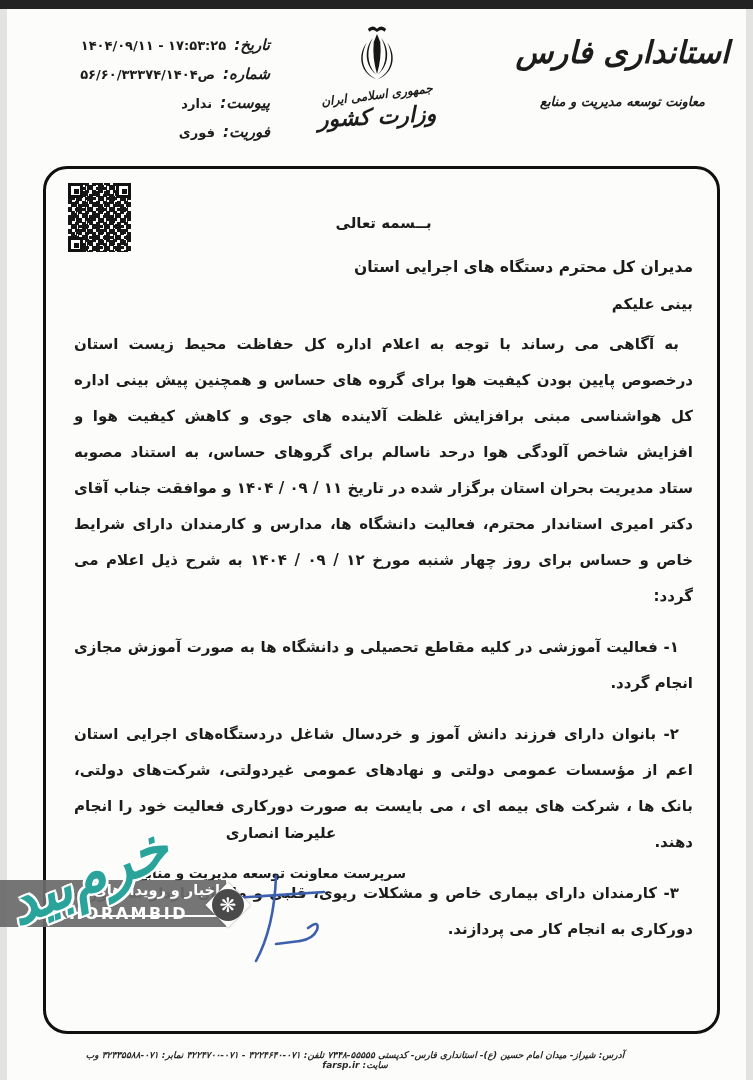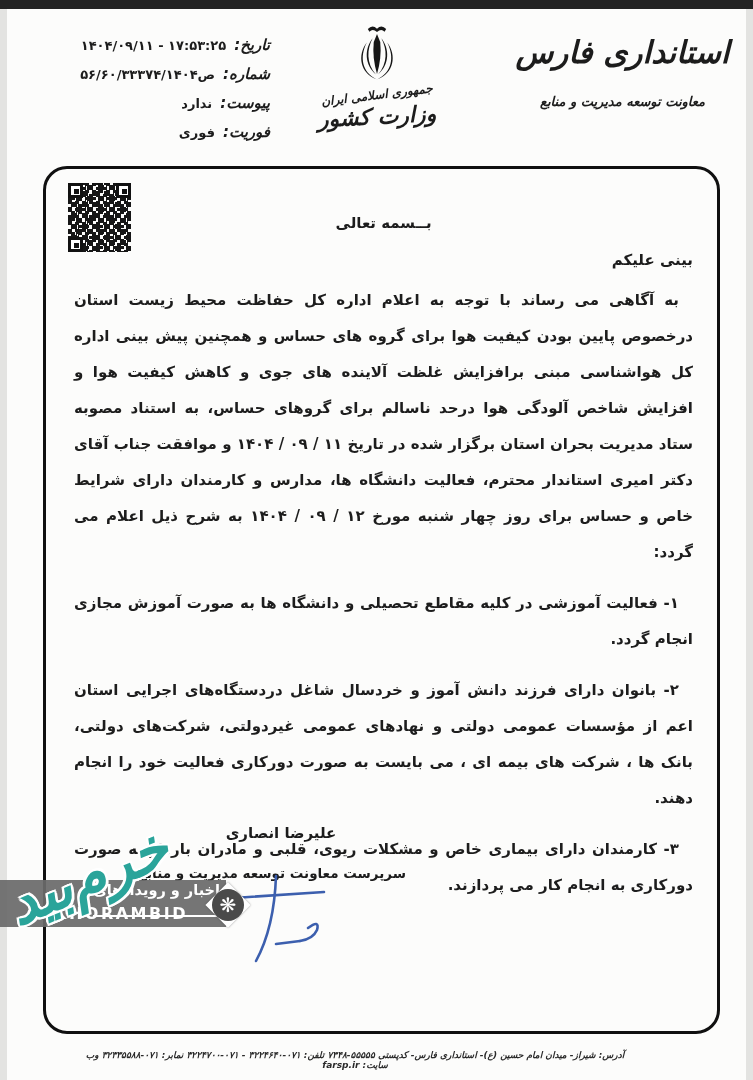--- a/index.html
+++ b/index.html
@@ -151,20 +151,21 @@
 <div class="letter-box">
 
   <div class="qr">
     <div class="f tl"></div>
     <div class="f tr"></div>
     <div class="f bl"></div>
   </div>
 
   <div class="basmala">بــسمه تعالی</div>
 
+  <div class="recipient">مدیران کل محترم دستگاه های اجرایی استان</div>
   <div class="salutation">بینی علیکم</div>
 
   <div class="para">به آگاهی می رساند با توجه به اعلام اداره کل حفاظت محیط زیست استان درخصوص  پایین بودن کیفیت هوا برای گروه های حساس و همچنین پیش بینی اداره کل هواشناسی مبنی برافزایش غلظت آلاینده های جوی و کاهش کیفیت هوا و افزایش شاخص آلودگی هوا درحد ناسالم برای گروهای حساس، به استناد مصوبه ستاد مدیریت بحران استان برگزار شده در تاریخ ۱۱ / ۰۹ / ۱۴۰۴ و موافقت جناب آقای دکتر امیری استاندار محترم، فعالیت دانشگاه ها، مدارس و کارمندان دارای شرایط خاص و حساس برای روز چهار شنبه مورخ ۱۲ / ۰۹ / ۱۴۰۴ به شرح ذیل اعلام  می گردد:</div>
   <div class="para item">۱- فعالیت آموزشی در کلیه مقاطع تحصیلی و دانشگاه ها به صورت آموزش مجازی انجام گردد.</div>
   <div class="para item">۲- بانوان دارای فرزند دانش آموز و خردسال شاغل دردستگاه‌های اجرایی استان اعم از مؤسسات عمومی دولتی و نهادهای عمومی غیردولتی،  شرکت‌های دولتی، بانک ها ، شرکت های بیمه ای ، می بایست به صورت دورکاری فعالیت خود را انجام دهند.</div>
   <div class="para item">۳- کارمندان دارای بیماری خاص و  مشکلات ریوی، قلبی و مادران باردار به صورت دورکاری به انجام کار می پردازند.</div>
 
   <div class="signer-name">علیرضا انصاری</div>
   <div class="signer-title">سرپرست معاونت توسعه مدیریت و منابع</div>
 

